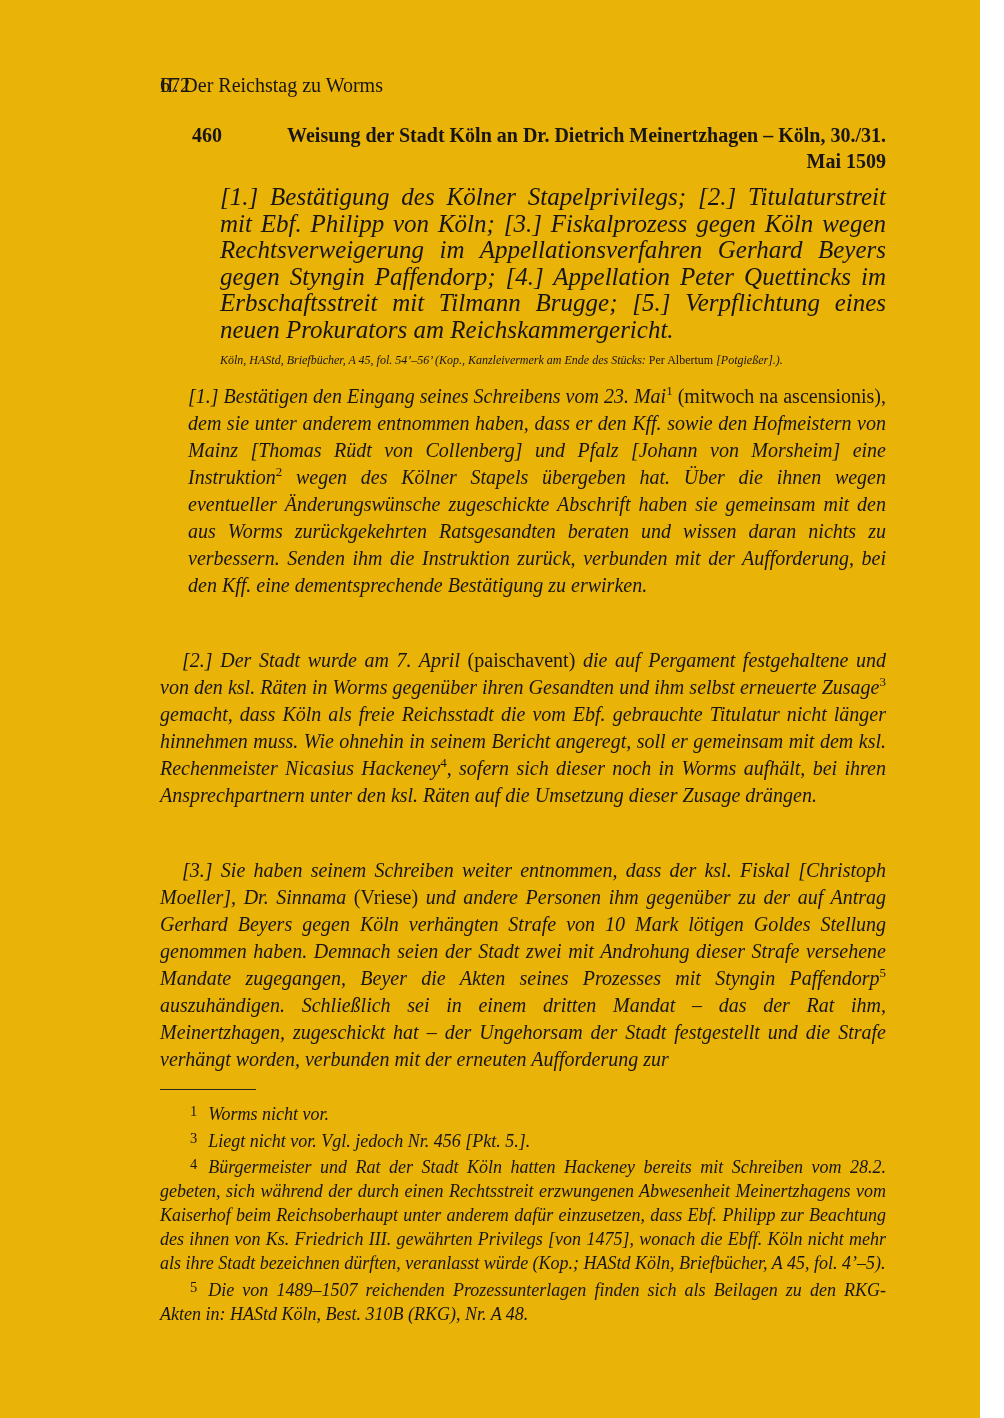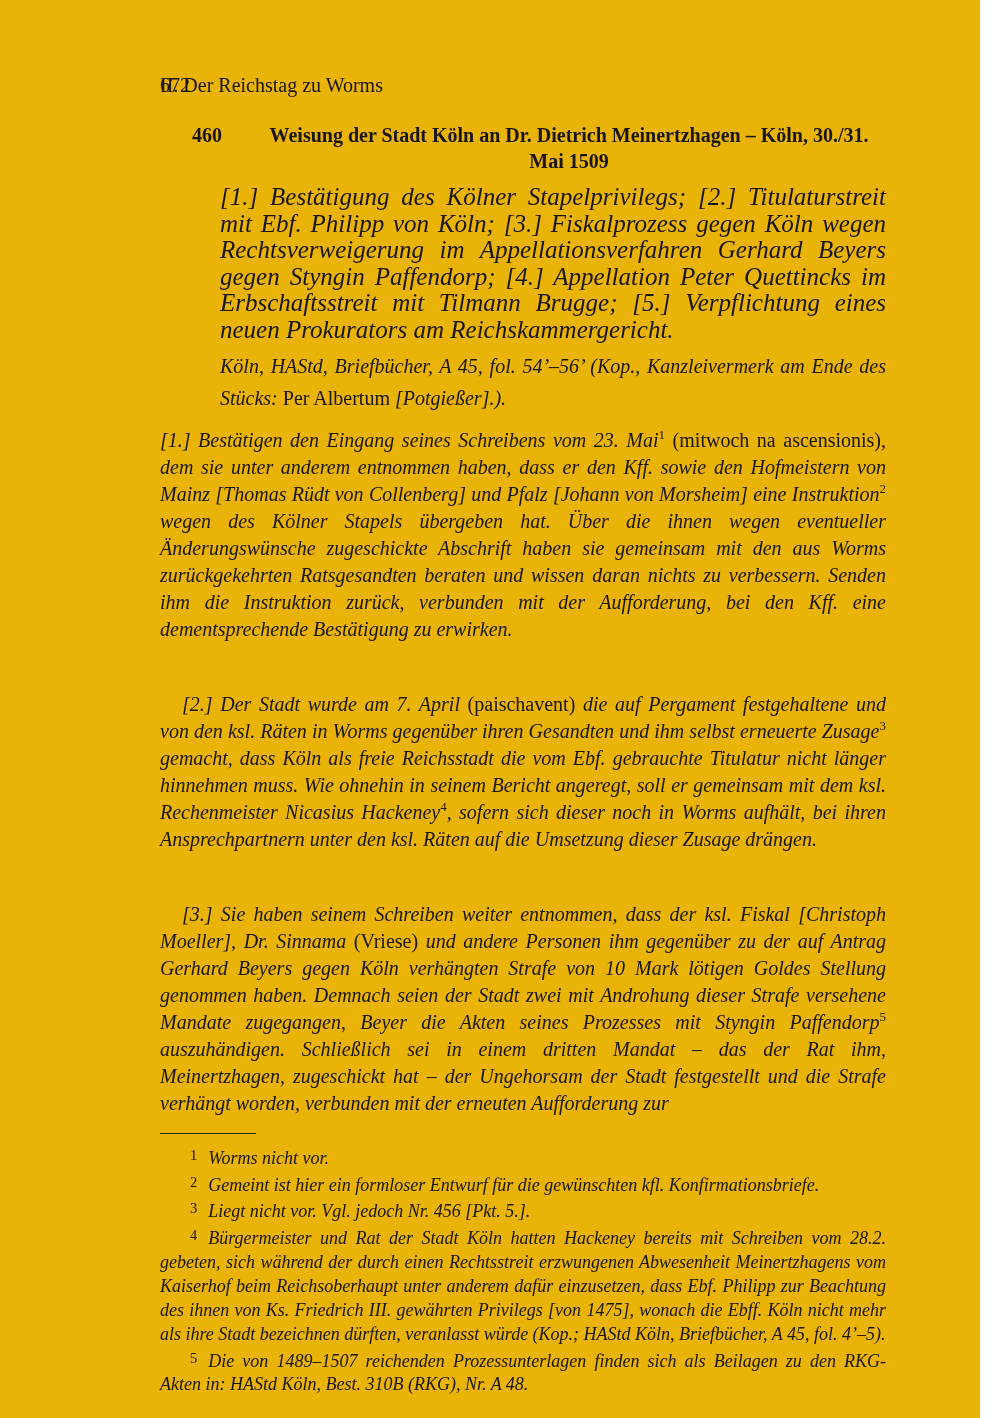--- a/index.html
+++ b/index.html
@@ -36,47 +36,47 @@
     font-weight: bold;
     font-size: 20px;
     line-height: 26px;
   }
   .doc-number { flex: 0 0 60px; width: 60px; margin-left: 32px; }
   .doc-title {
     margin: 0;
     font-size: 20px;
     line-height: 26px;
     font-weight: bold;
-    text-align: center;
+    text-align: right;
     max-width: 690px;
   }
 
   
   .doc-summary {
     margin: 10px 0 0 60px;
     font-style: italic;
     font-size: 25px;
     line-height: 26.5px;
     text-align: justify;
   }
   .doc-source {
     margin: 7px 0 0 60px;
-    font-size: 20px;
-    line-height: 32px;
+    font-size: 12px;
+    line-height: 20px;
     text-align: justify;
   }
 
   
   .body-para {
     margin: 0;
     font-size: 20px;
     line-height: 27px;
     text-align: justify;
   }
-  .body-para.first { margin-top: 13px; }
+  .body-para.first { margin-top: 13px; margin-left: 28px; }
   .body-para.indent { text-indent: 22px; margin-top: 48px; }
 
   .seg-i { font-style: italic; }
   .seg-r { font-style: normal; }
   sup.fn-ref {
     font-style: normal;
     font-size: 13px;
     line-height: 0;
   }
 
@@ -129,23 +129,20 @@
 
   </section>
 
   <footer class="footnotes">
     <div class="fn-rule"></div>
 
     <p class="footnote">
       <span class="fn-num">1</span><span class="fn-text">Worms nicht vor.</span>
     </p>
 
-    <p class="footnote">
-      <span class="fn-num">2</span><span class="fn-text">Gemeint ist hier ein formloser Entwurf für die gewünschten kfl. Konfirmationsbriefe.</span>
-    </p>
 
     <p class="footnote">
       <span class="fn-num">3</span><span class="fn-text">Liegt nicht vor. Vgl. jedoch Nr. 456 [Pkt. 5.].</span>
     </p>
 
     <p class="footnote">
       <span class="fn-num">4</span><span class="fn-text">Bürgermeister und Rat der Stadt Köln hatten Hackeney bereits mit Schreiben vom 28.2. gebeten, sich während der durch einen Rechtsstreit erzwungenen Abwesenheit Meinertzhagens vom Kaiserhof beim Reichsoberhaupt unter anderem dafür einzusetzen, dass Ebf. Philipp zur Beachtung des ihnen von Ks. Friedrich III. gewährten Privilegs [von 1475], wonach die Ebff. Köln nicht mehr als ihre Stadt bezeichnen dürften, veranlasst würde (Kop.; HAStd Köln, Briefbücher, A 45, fol. 4’–5).</span>
     </p>
 
     <p class="footnote">

